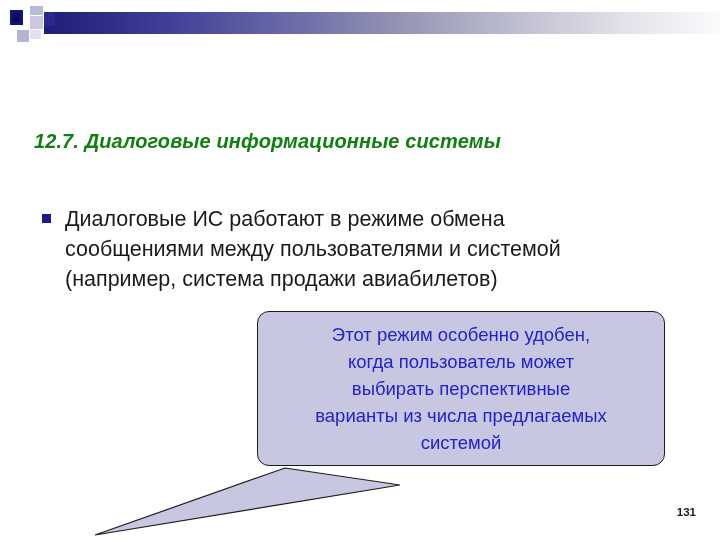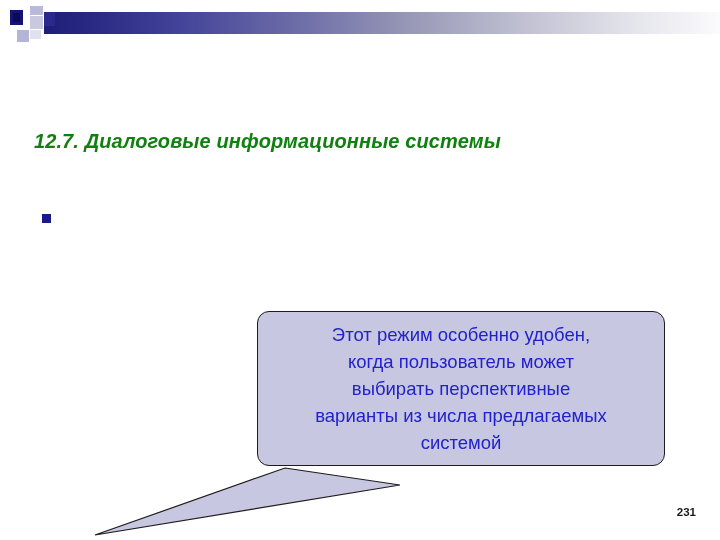--- a/index.html
+++ b/index.html
@@ -134,29 +134,30 @@
   <div class="sq" style="left:44px;top:12px;width:11px;height:14px;background:#2a2a8e;"></div>
   <div class="sq" style="left:17px;top:30px;width:12px;height:12px;background:#b4b4d4;"></div>
   <div class="sq" style="left:30px;top:30px;width:11px;height:9px;background:#e0e0ee;"></div>
   <div class="sq" style="left:24px;top:0px;width:6px;height:30px;background:#ffffff;"></div>
 </div>
 
 <div id="slide-title">12.7. Диалоговые информационные системы</div>
 
 <div id="bullet-block">
   <div id="bullet-marker"></div>
+  <div id="bullet-text">Диалоговые ИС работают в режиме обмена сообщениями между пользователями и системой (например, система продажи авиабилетов)</div>
 </div>
 
 <svg id="callout-tail" viewBox="0 0 320 110" width="320" height="110">
   <polygon points="205,38 320,55 15,105" fill="#c7c7e2" stroke="#1c1c1c" stroke-width="1.2"></polygon>
 </svg>
 
 <div id="callout">
   <div id="callout-body">
     <div id="callout-text">Этот режим особенно удобен,
 когда пользователь может
 выбирать перспективные
 варианты из числа предлагаемых
 системой</div>
   </div>
 </div>
 
-<div id="page-number">231</div>
+<div id="page-number">131</div>
 
 </body></html>

